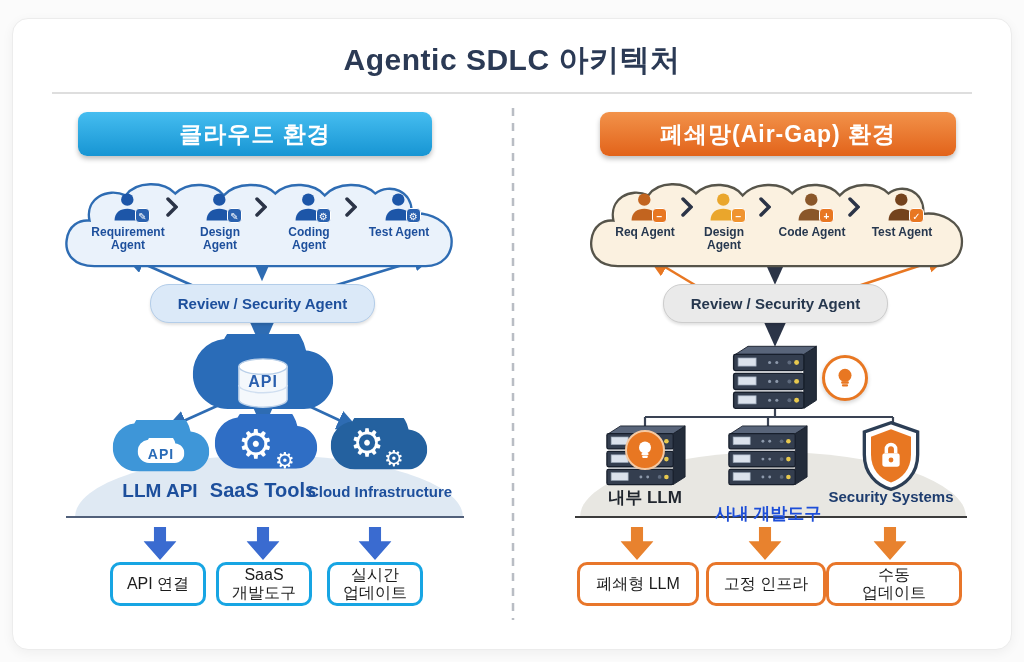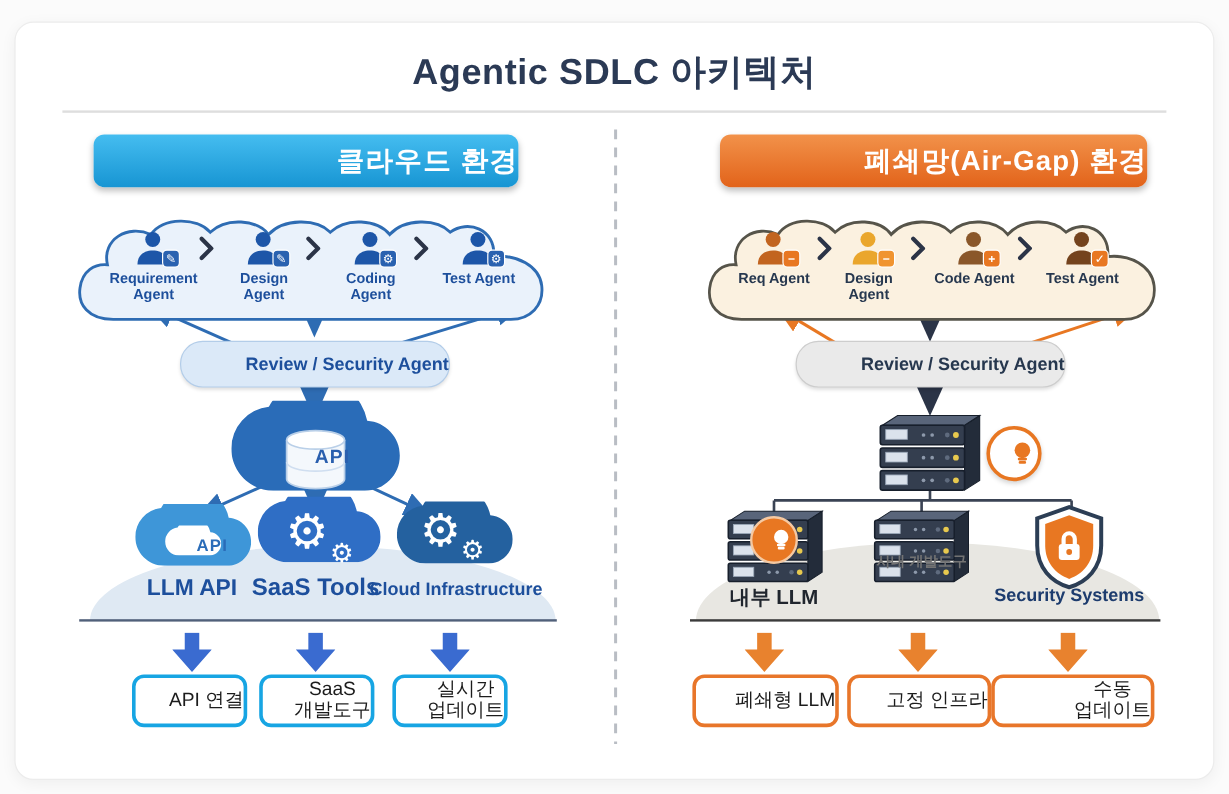--- a/index.html
+++ b/index.html
@@ -1,21 +1,21 @@
 <!DOCTYPE html>
 <html><head>
 <meta charset="utf-8">
 <style>
   * { margin:0; padding:0; box-sizing:border-box; }
   html,body { width:1024px; height:662px; background:#fbfbfb; font-family:"Liberation Sans","DejaVu Sans",sans-serif; }
   #canvas { position:relative; width:1024px; height:662px; overflow:hidden; }
   .card { position:absolute; left:12px; top:18px; width:1000px; height:632px; background:#fff;
           border:1px solid #ececec; border-radius:16px; box-shadow:0 3px 12px rgba(0,0,0,.05); }
   .abs { position:absolute; }
-  .ctr { display:flex; align-items:center; justify-content:flex-end; text-align:center; }
+  .ctr { display:flex; align-items:center; justify-content:center; text-align:center; }
 
   .title { left:0; top:40px; width:1024px; text-align:center; font-size:30px; font-weight:bold;
            color:#2b3a55; letter-spacing:.5px; z-index:5; }
   .title-rule { left:52px; top:92px; width:920px; height:2px; background:#dedede; z-index:1; }
 
   svg.connectors { left:0; top:0; width:1024px; height:662px; z-index:2; pointer-events:none; }
 
   
   .banner { height:44px; border-radius:9px; color:#fff; font-size:23px; font-weight:bold;
             z-index:4; box-shadow:0 3px 5px rgba(0,0,0,.25); letter-spacing:1px; }
@@ -365,21 +365,21 @@
     <path d="M24 2 L44 9 V26 C44 40 35 49 24 52 C13 49 4 40 4 26 V9 Z" fill="#ffffff" stroke="#2c3e55" stroke-width="2.5"></path>
     <path d="M24 7 L39 12.5 V26 C39 36.5 32.5 44 24 46.8 C15.5 44 9 36.5 9 26 V12.5 Z" fill="#e87722"></path>
     <g>
       <path d="M20.5 25 v-3.2 a3.5 3.5 0 0 1 7 0 V25" stroke="#ffffff" stroke-width="2.6" fill="none"></path>
       <rect x="17.5" y="25" width="13" height="10" rx="2" fill="#ffffff"></rect>
       <circle cx="24" cy="30" r="1.8" fill="#e87722"></circle>
     </g>
   </svg>
 
   <div class="abs res-label" style="left:595px;top:486px;width:100px;font-size:17px;color:#20262e">내부 LLM</div>
-  <div class="abs res-label" style="left:703px;top:460px;width:130px;font-size:12px;color:#737373">사내 개발도구</div>
+  <div class="abs res-label" style="left:703px;top:502px;width:130px;font-size:17px;color:#1d4ed8">사내 개발도구</div>
   <div class="abs res-label" style="left:826px;top:488px;width:130px;font-size:15px;color:#1d3c6e">Security Systems</div>
 
   <svg class="abs block-arrow" style="left:618px;top:527px;width:38px;height:33px" viewBox="0 0 30 30">
       <use href="#barrow" fill="#e8822e"></use>
     </svg>
   <svg class="abs block-arrow" style="left:746px;top:527px;width:38px;height:33px" viewBox="0 0 30 30">
       <use href="#barrow" fill="#e8822e"></use>
     </svg>
   <svg class="abs block-arrow" style="left:871px;top:527px;width:38px;height:33px" viewBox="0 0 30 30">
       <use href="#barrow" fill="#e8822e"></use>

